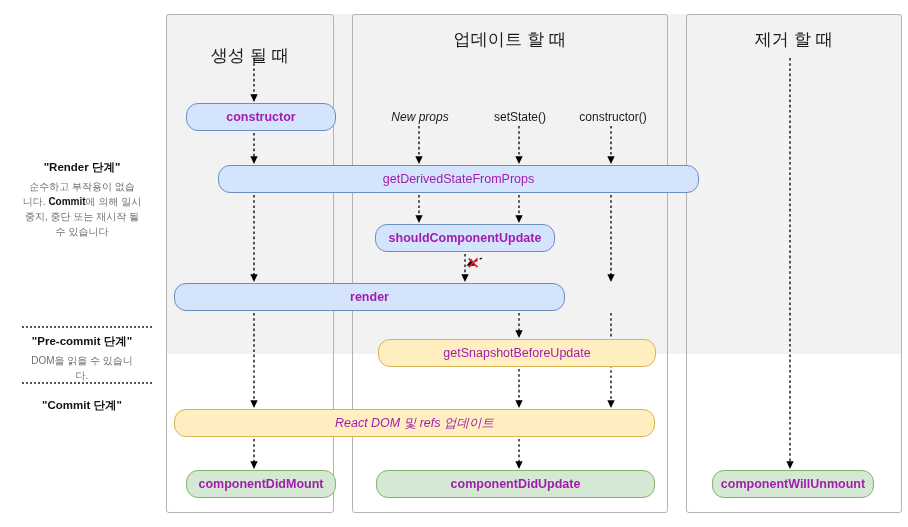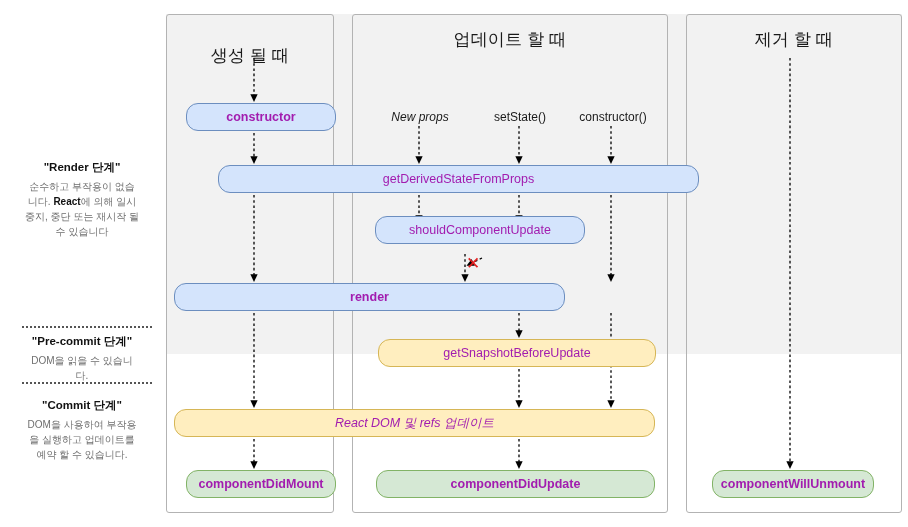--- a/index.html
+++ b/index.html
@@ -62,21 +62,21 @@
     height:28px;
   }
   .blue{background:#d4e4fc;border:1px solid #6c8ebf;}
   .yellow{background:#ffeebf;border:1px solid #d6b656;}
   .green{background:#d5e8d4;border:1px solid #82b366;}
   .bold{font-weight:bold;}
   .italic{font-style:italic;}
 
   #n-constructor{left:186px;top:103px;width:150px;}
   #n-gdsfp{left:174px;top:165px;width:481px;margin-left:44px;}
-  #n-scu{left:375px;top:216px;width:210px;}
+  #n-scu{left:375px;top:224px;width:180px;font-weight:bold;}
   #n-render{left:174px;top:283px;width:391px;}
   #n-gsbu{left:378px;top:339px;width:278px;}
   #n-reactdom{left:174px;top:409px;width:481px;}
   #n-cdm{left:186px;top:470px;width:150px;}
   #n-cdu{left:376px;top:470px;width:279px;}
   #n-cwu{left:712px;top:470px;width:162px;text-align:center;}
 
   
   .trigger{position:absolute;font-size:12px;color:#1a1a1a;text-align:center;white-space:nowrap;}
   #t-newprops{left:375px;top:110px;width:90px;font-style:italic;}
@@ -110,41 +110,36 @@
   <div class="col-head" id="head-update">업데이트 할 때</div>
   <div class="col-head" id="head-remove">제거 할 때</div>
 
   <div class="sep" id="sep1"></div>
   <div class="sep" id="sep2"></div>
 
   <div class="phase" id="phase-render">
     <div class="t">"Render 단계"</div>
     <div class="d">
       <span>순수하고 부작용이 없습</span><br>
-      <span>니다. </span><b>React</b><span>에 의해 일시</span><br>
+      <span>니다. </span><b>Commit</b><span>에 의해 일시</span><br>
       <span>중지, 중단 또는 재시작 될</span><br>
       <span>수 있습니다</span>
     </div>
   </div>
 
   <div class="phase" id="phase-precommit">
     <div class="t">"Pre-commit 단계"</div>
     <div class="d">
       <span>DOM을 읽을 수 있습니</span><br>
       <span>다.</span>
     </div>
   </div>
 
   <div class="phase" id="phase-commit">
     <div class="t">"Commit 단계"</div>
-    <div class="d">
-      <span>DOM을 사용하여 부작용</span><br>
-      <span>을 실행하고 업데이트를</span><br>
-      <span>예약 할 수 있습니다.</span>
-    </div>
   </div>
 
   <svg id="wires">
     <defs>
       <marker id="ah" markerWidth="7" markerHeight="7" refX="3.2" refY="3.2" orient="auto">
         <path d="M0.4,0.4 L6.2,3.2 L0.4,6.0 z" fill="#000"></path>
       </marker>
     </defs>
     <g stroke="#000" stroke-width="1.3" stroke-dasharray="2.6,2.6" fill="none" marker-end="url(#ah)">
 

